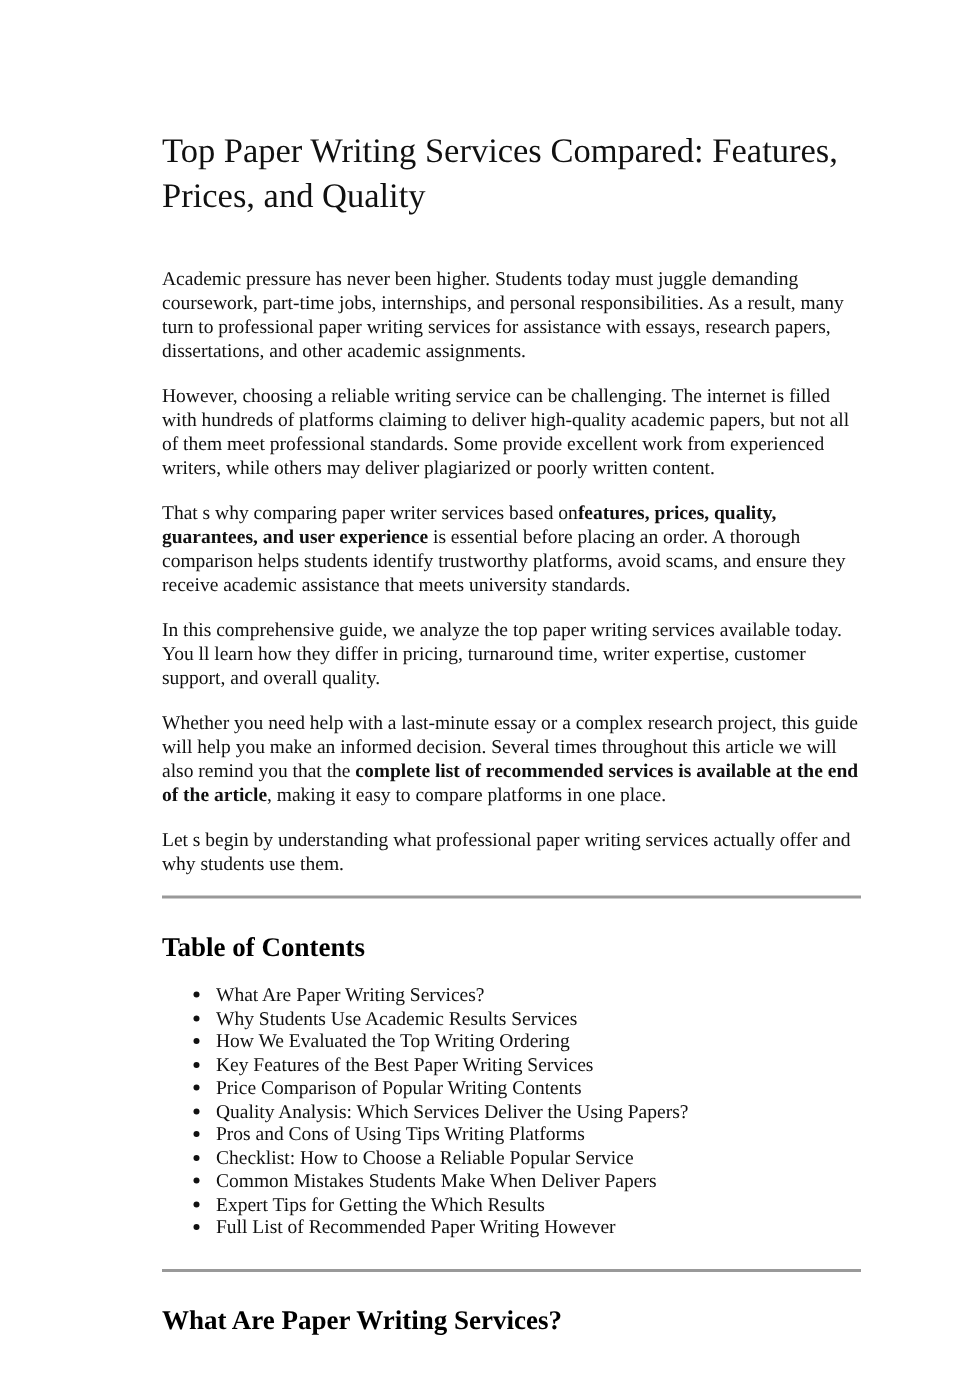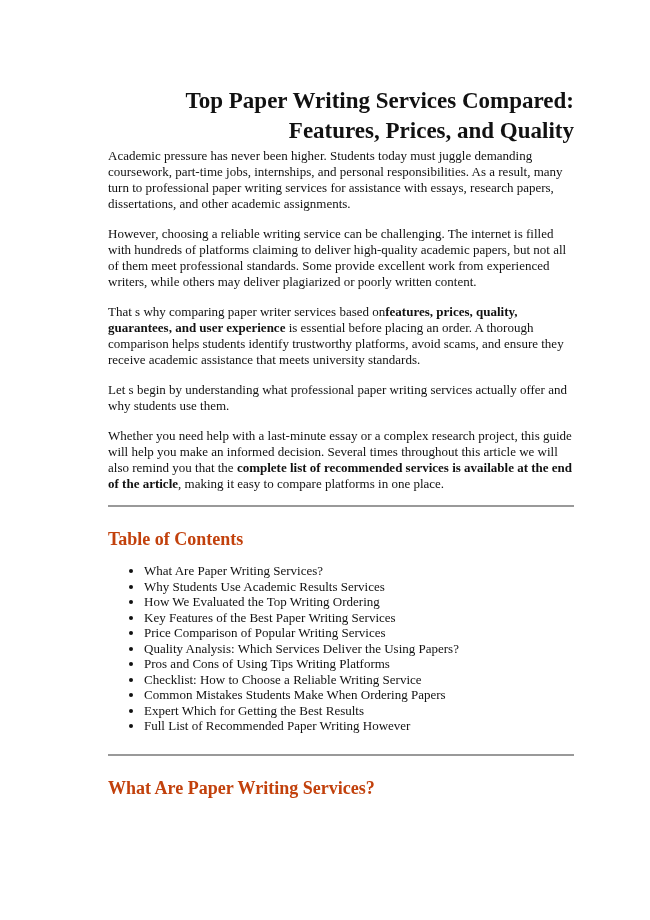--- a/index.html
+++ b/index.html
@@ -18,48 +18,47 @@
   .page {
     position: absolute;
     left: 108px;
     top: 0;
     width: 466px;
   }
   h1.article-title {
     margin: 86px 0 0 0;
     font-size: 23px;
     line-height: 30px;
-    font-weight: bold;
+    font-weight: normal;
     color: #111111;
-    text-align: right;
   }
   p.para {
     margin: 14px 0 0 0;
     font-size: 13px;
     line-height: 16px;
   }
   p.para:first-of-type {
-    margin-top: 2px;
+    margin-top: 32px;
     font-family: Liberation Serif, serif;
   }
   p.para b {
     font-weight: bold;
   }
   hr.rule {
     border: none;
     border-top: 2px solid #999999;
     margin: 13px 0 0 0;
     height: 0;
   }
   h2.section-heading {
     margin: 20px 0 0 0;
     font-size: 18px;
     line-height: 24px;
     font-weight: bold;
-    color: #c2410c;
+    color: #000000;
   }
   ul.toc-list {
     margin: 12px 0 0 0;
     padding: 0 0 0 36px;
     list-style-type: disc;
   }
   ul.toc-list li {
     font-size: 13px;
     line-height: 15.5px;
     margin: 0;
@@ -69,38 +68,39 @@
 </head>
 <body>
 
 <div class="page">
 
   <h1 class="article-title">Top Paper Writing Services Compared: Features, Prices, and Quality</h1>
 
   <p class="para"><span>Academic pressure has never been higher. Students today must juggle demanding coursework, part-time jobs, internships, and personal responsibilities. As a result, many turn to professional paper writing services for assistance with essays, research papers, dissertations, and other academic assignments.</span></p>
   <p class="para"><span>However, choosing a reliable writing service can be challenging. The internet is filled with hundreds of platforms claiming to deliver high-quality academic papers, but not all of them meet professional standards. Some provide excellent work from experienced writers, while others may deliver plagiarized or poorly written content.</span></p>
   <p class="para"><span>That s why comparing paper writer services based on</span><b>features, prices, quality, guarantees, and user experience</b><span> is essential before placing an order. A thorough comparison helps students identify trustworthy platforms, avoid scams, and ensure they receive academic assistance that meets university standards.</span></p>
+  <p class="para"><span>In this comprehensive guide, we analyze the top paper writing services available today. You ll learn how they differ in pricing, turnaround time, writer expertise, customer support, and overall quality.</span></p>
+  <p class="para"><span>Whether you need help with a last-minute essay or a complex research project, this guide will help you make an informed decision. Several times throughout this article we will also remind you that the </span><b>complete list of recommended services is available at the end of the article</b><span>, making it easy to compare platforms in one place.</span></p>
   <p class="para"><span>Let s begin by understanding what professional paper writing services actually offer and why students use them.</span></p>
-  <p class="para"><span>Whether you need help with a last-minute essay or a complex research project, this guide will help you make an informed decision. Several times throughout this article we will also remind you that the </span><b>complete list of recommended services is available at the end of the article</b><span>, making it easy to compare platforms in one place.</span></p>
 
   <hr class="rule">
 
   <h2 class="section-heading">Table of Contents</h2>
 
   <ul class="toc-list">
     <li>What Are Paper Writing Services?</li>
     <li>Why Students Use Academic Results Services</li>
     <li>How We Evaluated the Top Writing Ordering</li>
     <li>Key Features of the Best Paper Writing Services</li>
-    <li>Price Comparison of Popular Writing Services</li>
+    <li>Price Comparison of Popular Writing Contents</li>
     <li>Quality Analysis: Which Services Deliver the Using Papers?</li>
     <li>Pros and Cons of Using Tips Writing Platforms</li>
-    <li>Checklist: How to Choose a Reliable Writing Service</li>
-    <li>Common Mistakes Students Make When Ordering Papers</li>
-    <li>Expert Which for Getting the Best Results</li>
+    <li>Checklist: How to Choose a Reliable Popular Service</li>
+    <li>Common Mistakes Students Make When Deliver Papers</li>
+    <li>Expert Tips for Getting the Which Results</li>
     <li>Full List of Recommended Paper Writing However</li>
   </ul>
 
   <hr class="rule" style="margin-top:20px;">
 
   <h2 class="section-heading">What Are Paper Writing Services?</h2>
 
 </div>
 
 </body></html>

